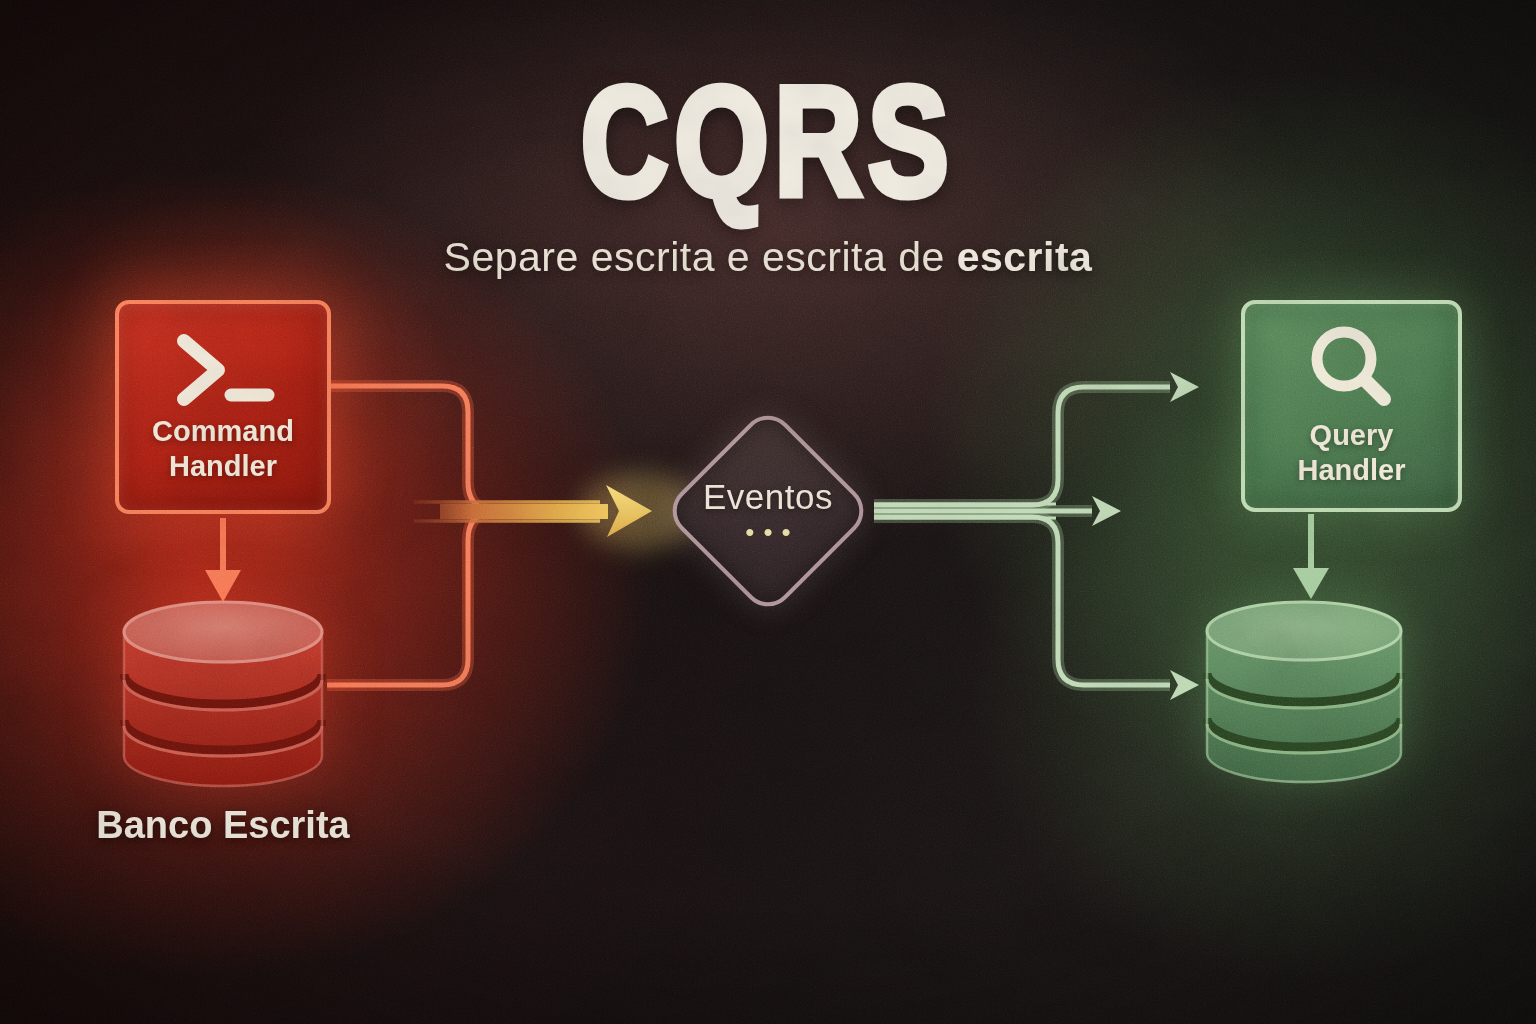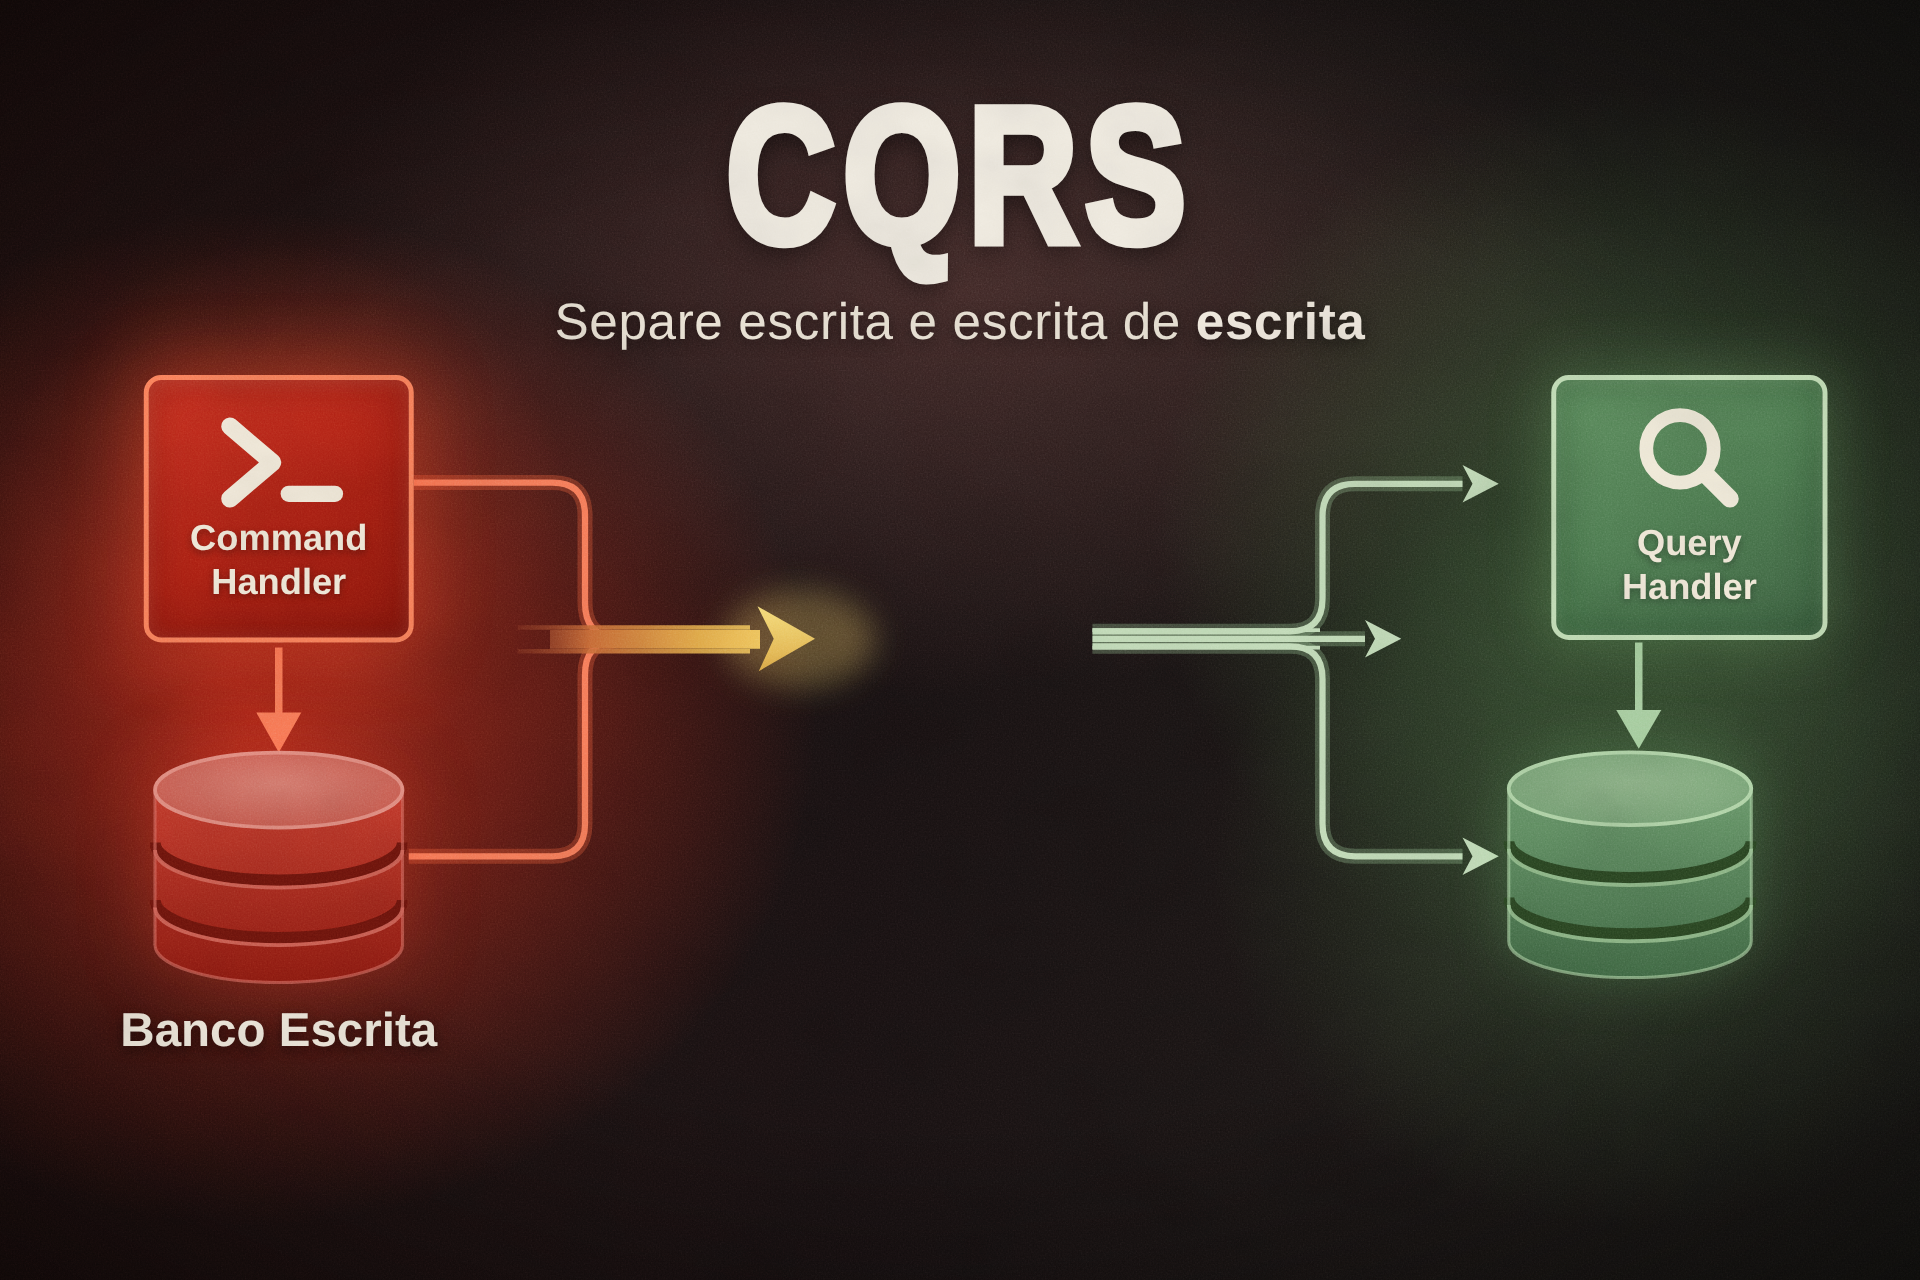--- a/index.html
+++ b/index.html
@@ -177,20 +177,27 @@
   <div class="node command-box">
     <div class="icon-wrap">
       <svg width="110" height="80" viewBox="0 0 110 80">
         <polyline points="16,10 50,39 16,68" fill="none" stroke="#f4ecdb" stroke-width="14" stroke-linecap="round" stroke-linejoin="round"></polyline>
         <line x1="63" y1="64" x2="100" y2="64" stroke="#f4ecdb" stroke-width="13" stroke-linecap="round"></line>
       </svg>
     </div>
     <div class="node-label">Command Handler</div>
   </div>
 
+  <div class="diamond-wrap">
+    <div class="diamond"></div>
+    <div class="diamond-content">
+      <div class="event-label">Eventos</div>
+      <div class="event-dots">•••</div>
+    </div>
+  </div>
 
   <div class="node query-box">
     <div class="icon-wrap">
       <svg width="104" height="104" viewBox="0 0 104 104">
         <circle cx="44" cy="41" r="27" fill="none" stroke="#f2ecda" stroke-width="11"></circle>
         <line x1="64" y1="61" x2="84" y2="81" stroke="#f2ecda" stroke-width="14" stroke-linecap="round"></line>
       </svg>
     </div>
     <div class="node-label">Query Handler</div>
   </div>

